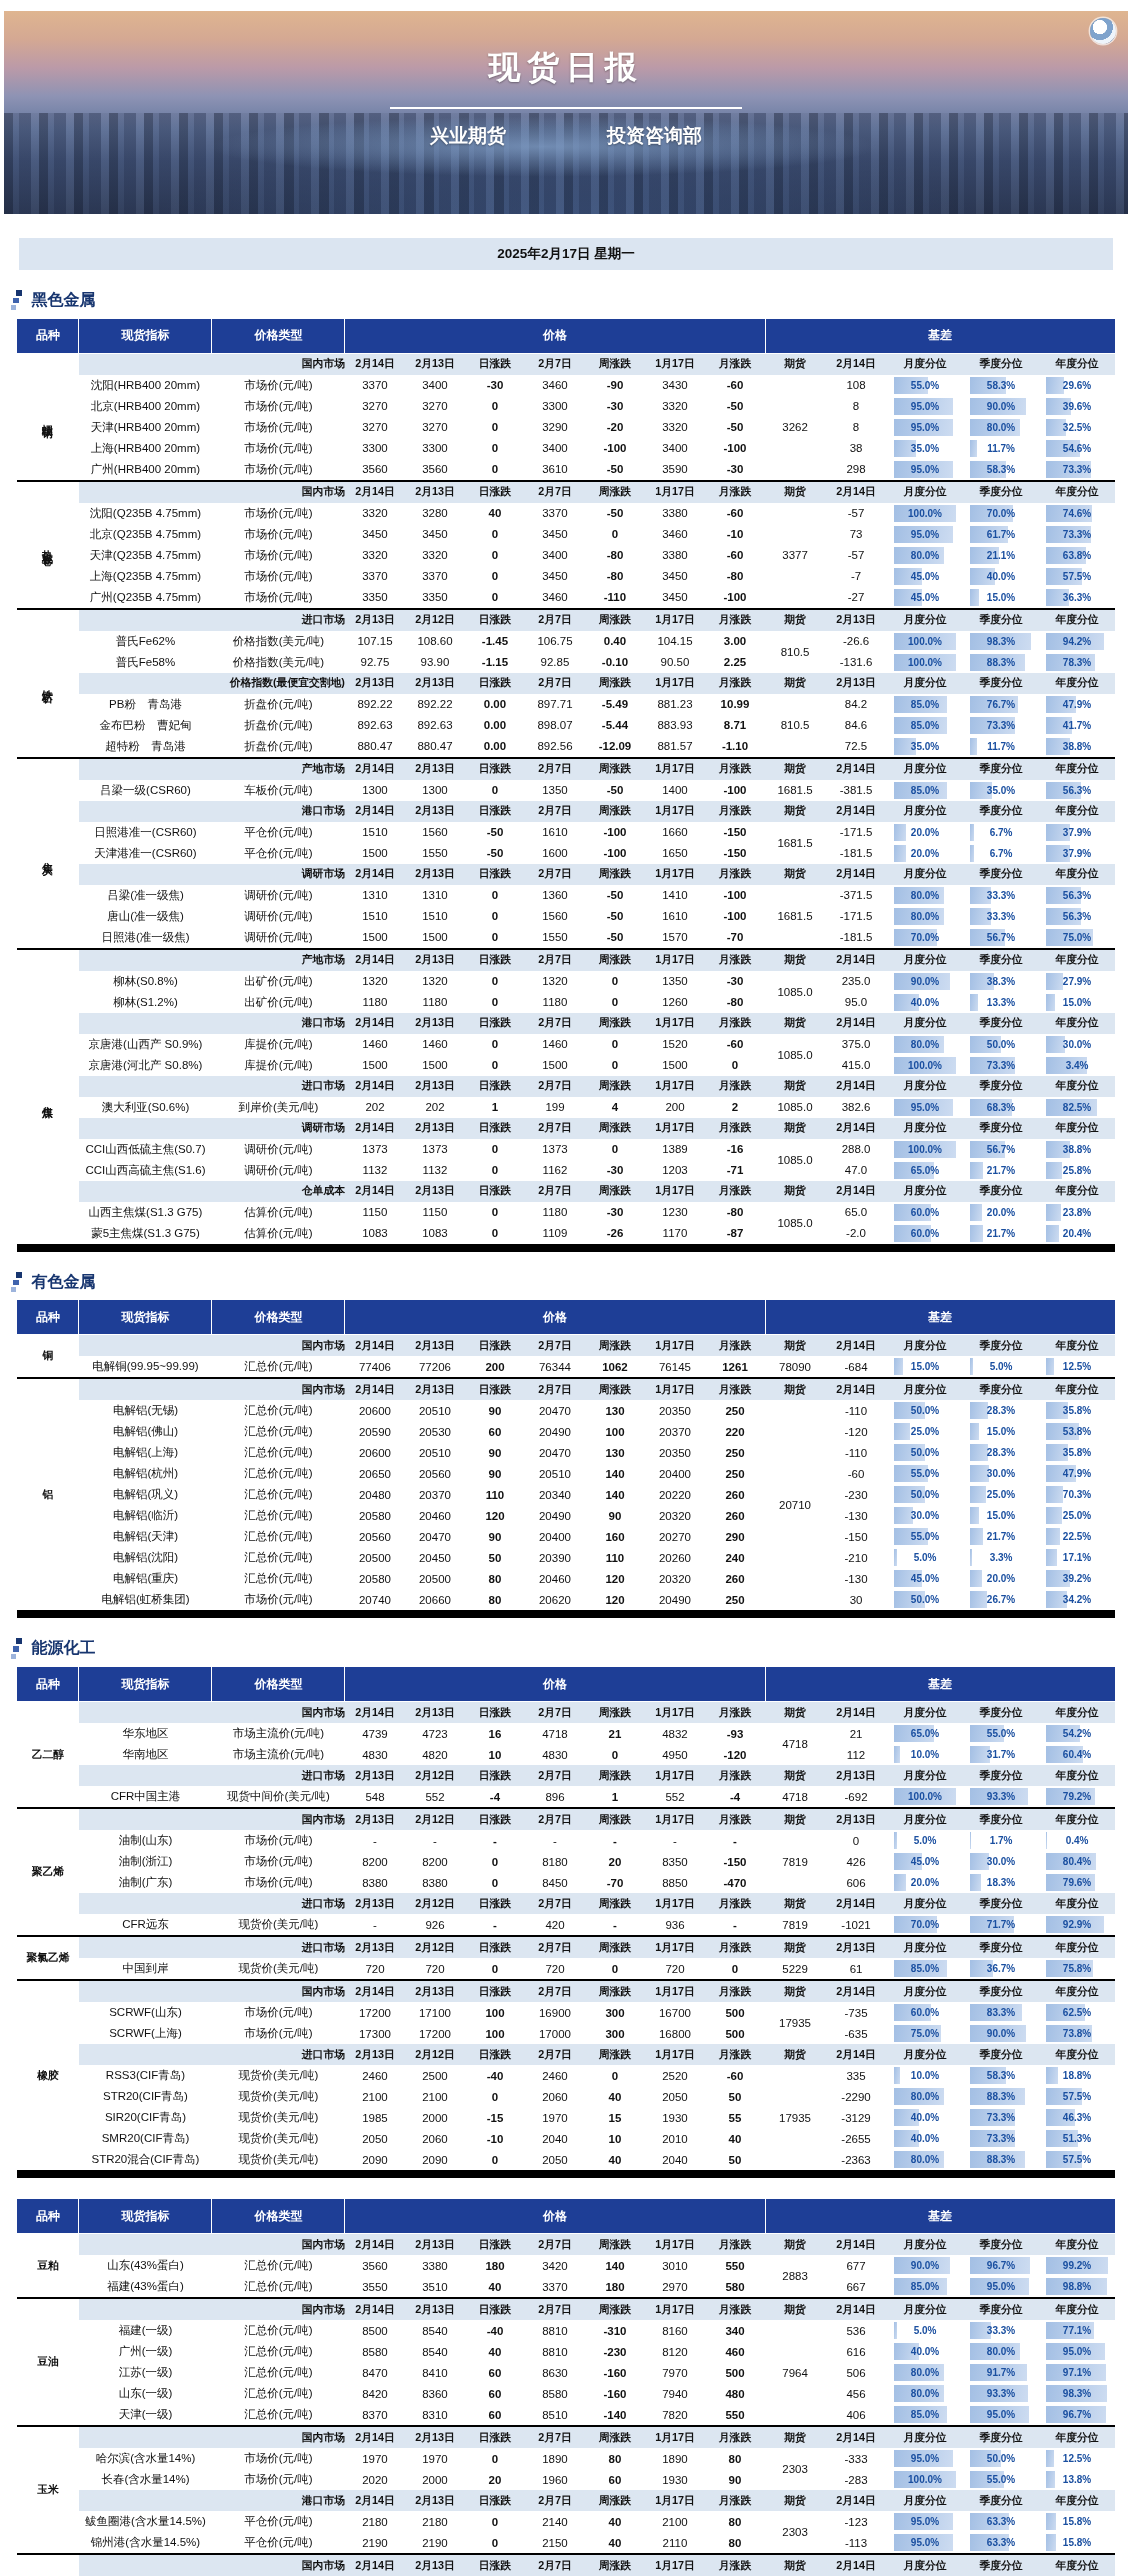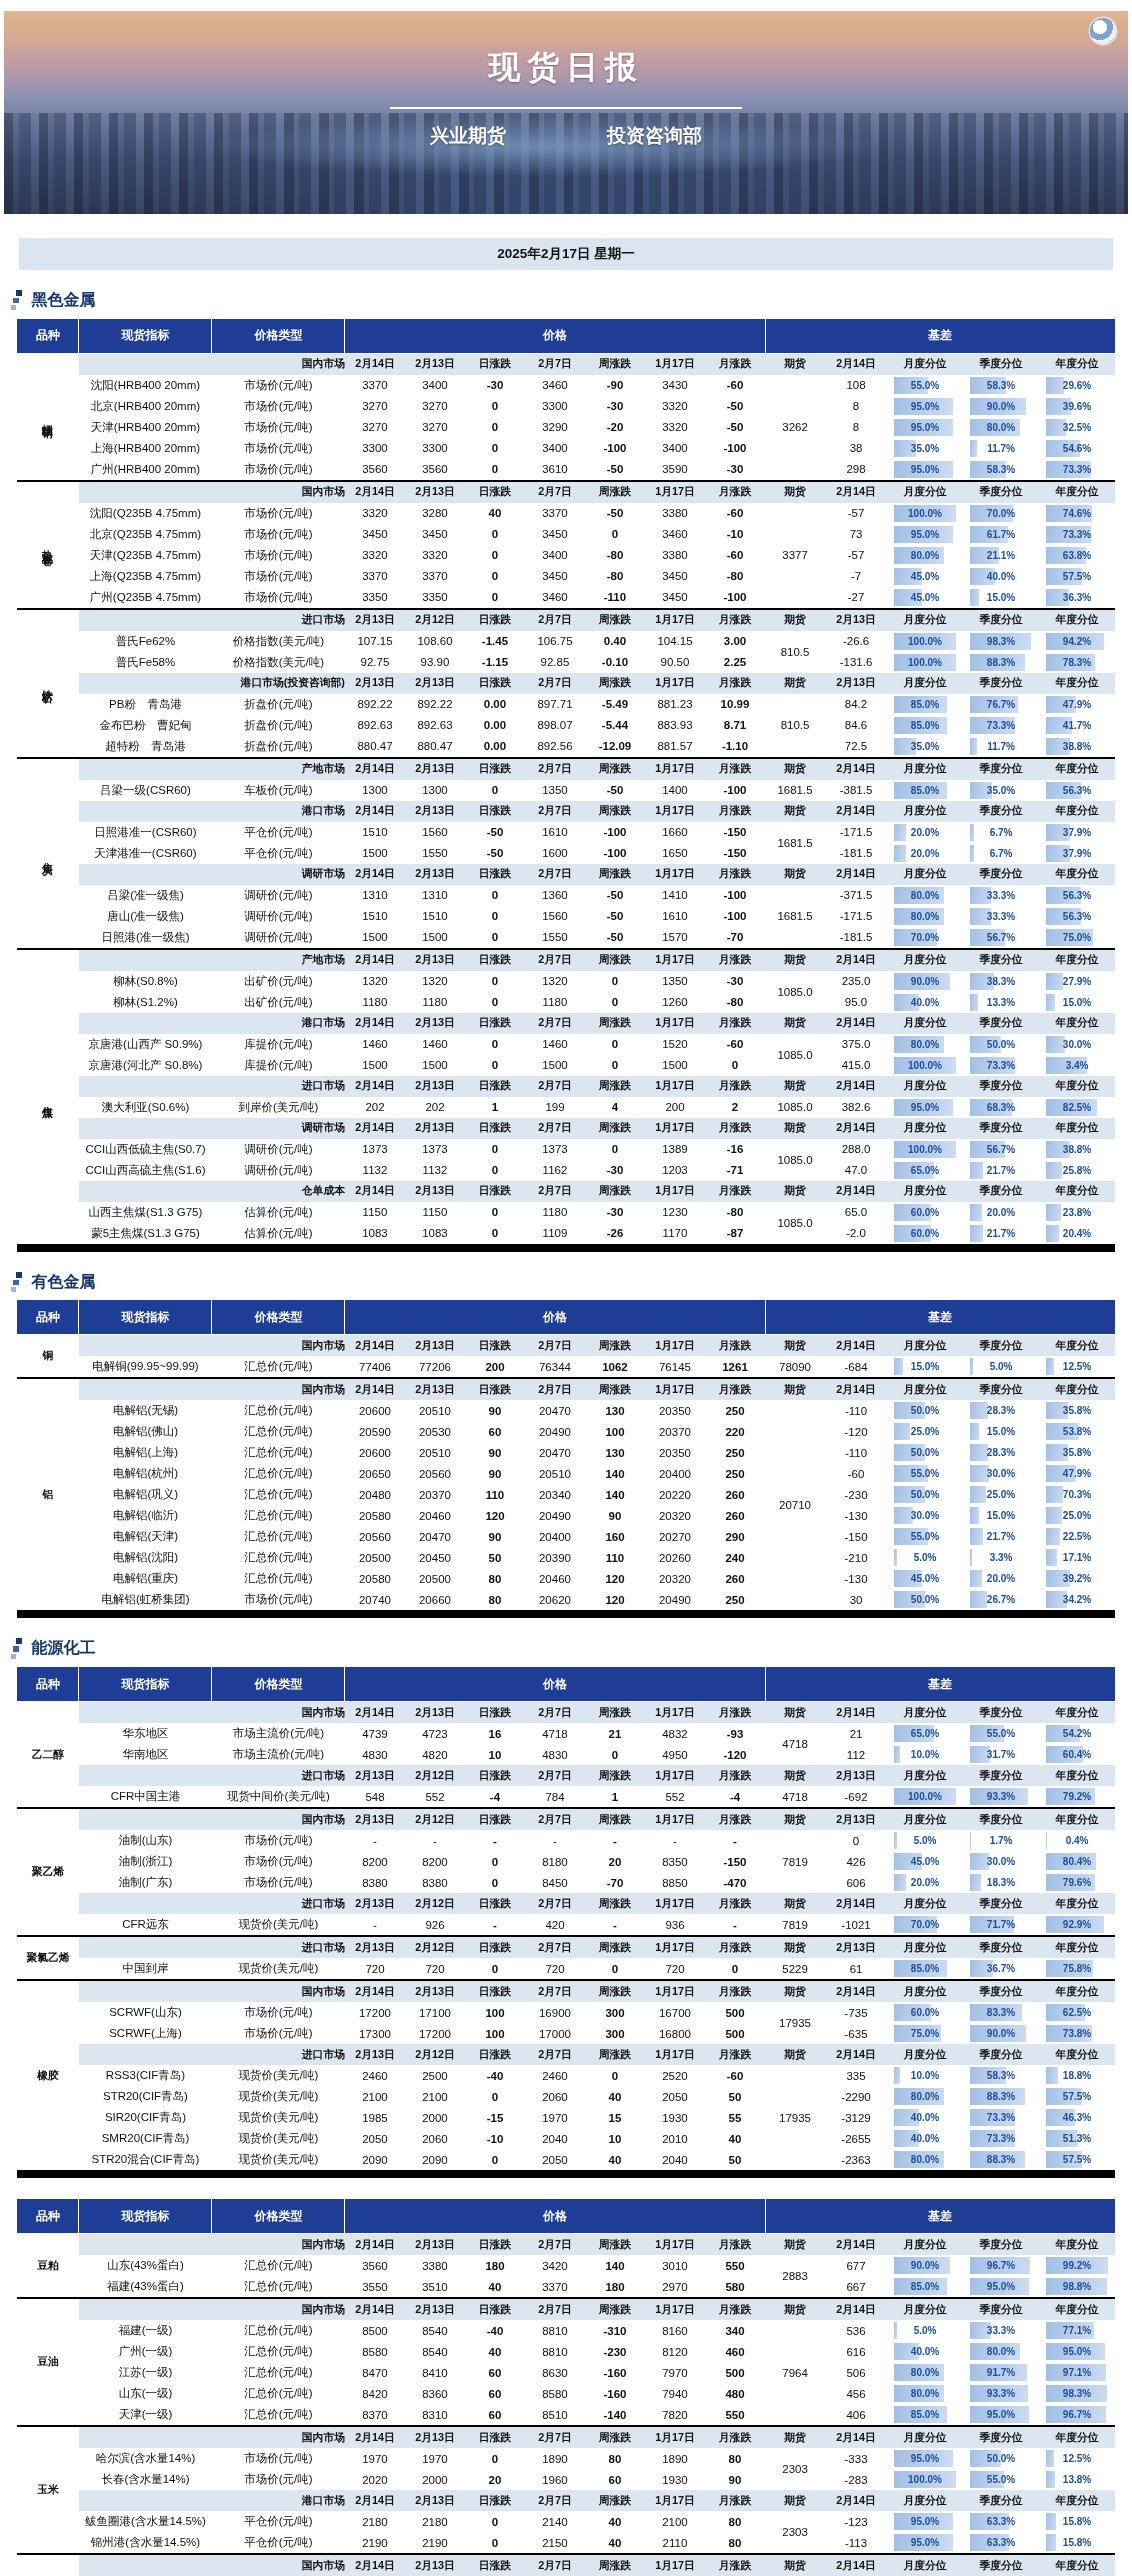--- a/index.html
+++ b/index.html
@@ -496,21 +496,21 @@
                 </div>
               </td>
               <td>
                 <div class="pct-wrap">
                   <div class="pct-bar" style="width: 78.3%;"></div>
                   <span class="pct-txt">78.3%</span>
                 </div>
               </td>
             </tr>
             <tr class="sub">
-              <td class="market" colspan="2">港口市场(投资咨询部)</td>
+              <td class="market" colspan="2">价格指数(最便宜交割地)</td>
               <td>2月13日</td>
               <td>2月13日</td>
               <td>日涨跌</td>
               <td>2月7日</td>
               <td>周涨跌</td>
               <td>1月17日</td>
               <td>月涨跌</td>
               <td>期货</td>
               <td>2月13日</td>
               <td>月度分位</td>
@@ -1711,21 +1711,21 @@
               <td>月度分位</td>
               <td>季度分位</td>
               <td>年度分位</td>
             </tr>
             <tr class="row">
               <td>CFR中国主港</td>
               <td>现货中间价(美元/吨)</td>
               <td>548</td>
               <td>552</td>
               <td class="dn">-4</td>
-              <td>784</td>
+              <td>896</td>
               <td class="up">1</td>
               <td>552</td>
               <td class="dn">-4</td>
               <td class="fut" rowspan="1">4718</td>
               <td>-692</td>
               <td>
                 <div class="pct-wrap">
                   <div class="pct-bar" style="width: 100%;"></div>
                   <span class="pct-txt">100.0%</span>
                 </div>

